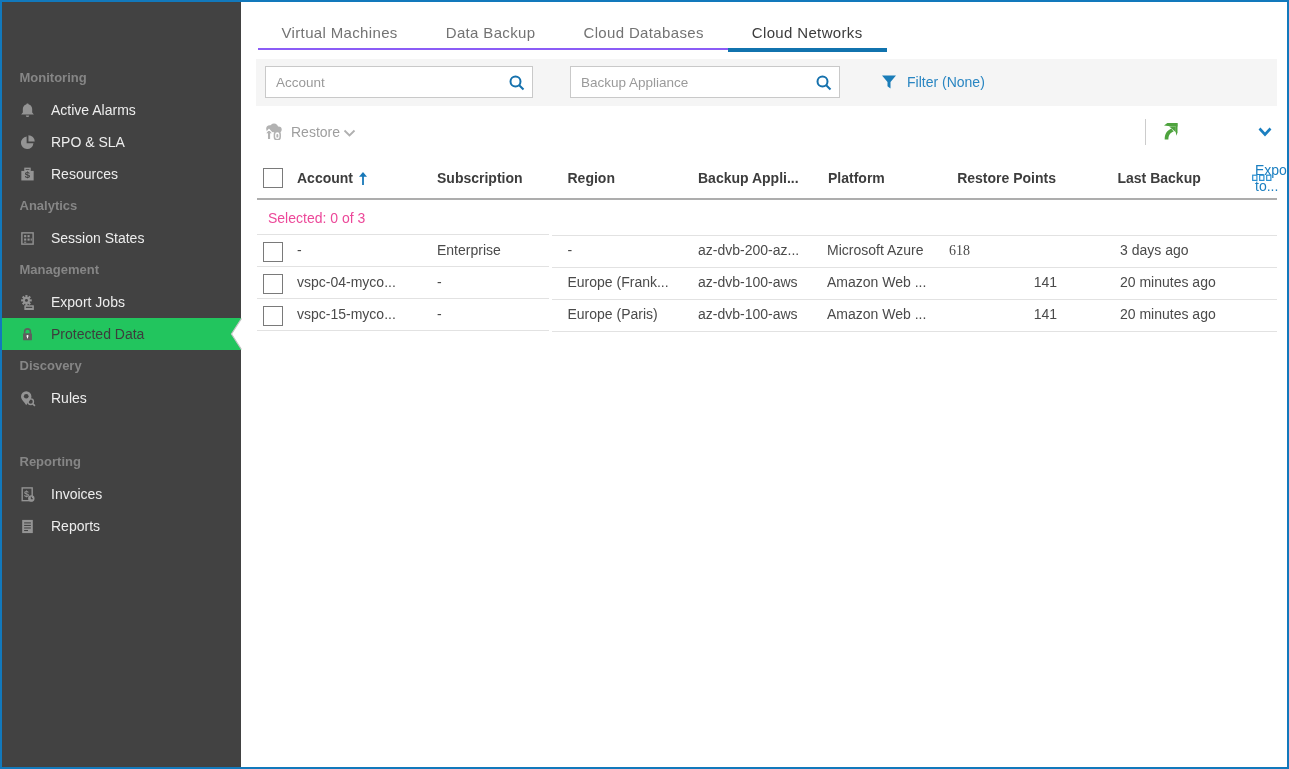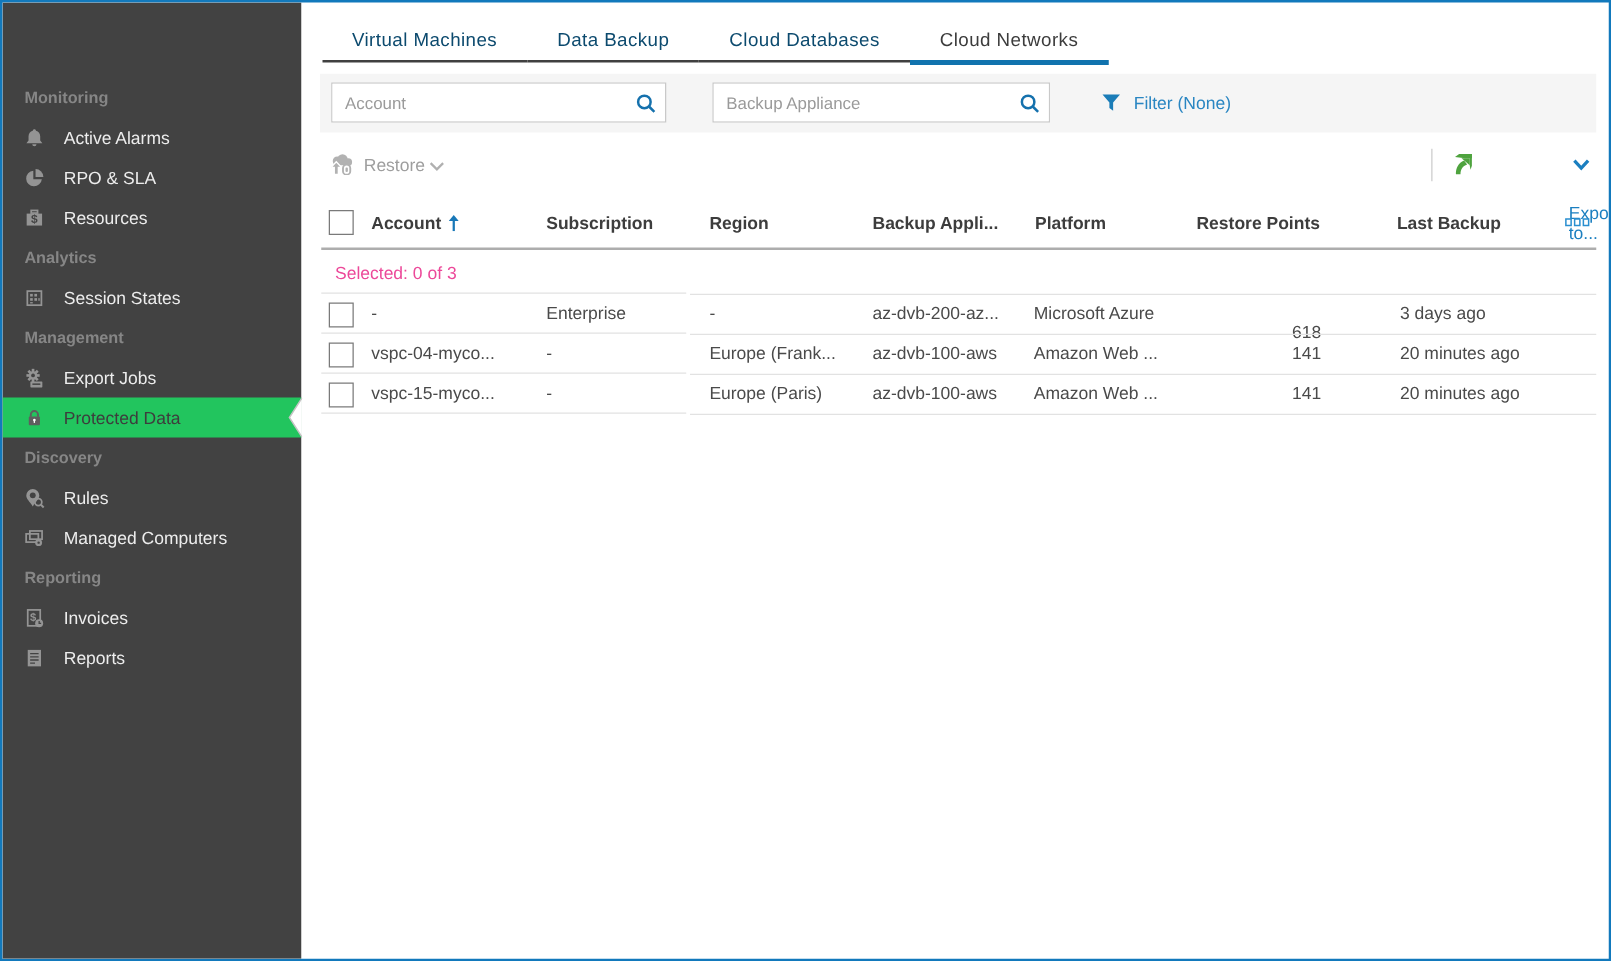--- a/index.html
+++ b/index.html
@@ -17,21 +17,21 @@
 #locbox { position:absolute; left:8px; top:7px; width:222px; height:30px; border:1px solid #8d8d8d; color:#fff; font-size:14px; line-height:28px; padding-left:8.5px; }
 #locbox svg { position:absolute; right:5px; top:5px; }
 .navhdr { position:absolute; left:17.5px; width:200px; height:32px; line-height:32px; font-size:13px; font-weight:bold; color:#868686; }
 .navitem { position:absolute; left:0; width:239px; height:32px; line-height:32px; font-size:14px; color:#ededed; }
 .navitem .txt { position:absolute; left:49px; top:0; }
 .navitem > svg { position:absolute; left:16.5px; top:7.5px; width:17px; height:17px; }
 .navitem svg.notch { width:12px; height:32px; }
 .navitem.sel { background:#22c55e; color:#3d3d3d; }
 
 #tabs { position:absolute; left:255.5px; top:13px; display:flex; }
-.tab { font-size:15px; letter-spacing:0.35px; color:#0c4a6e; padding:9px 24px 5px; border-bottom:2px solid #404040; height:35px; }
+.tab { font-size:15px; letter-spacing:0.35px; color:#737373; padding:9px 24px 5px; border-bottom:2px solid #8b5cf6; height:35px; }
 .tab.active { color:#3c3c3c; border-bottom:4px solid #1173ae; height:37px; margin-bottom:-2px; }
 
 #filterbar { position:absolute; left:254px; top:57px; width:1021px; height:47px; background:#f5f5f5; }
 .searchbox { position:absolute; top:7px; height:32px; background:#fff; border:1px solid #c9c9c9; }
 .searchbox input { border:0; outline:0; width:100%; height:100%; padding-left:10px; font-size:13.5px; font-family:"Liberation Sans", sans-serif; color:#444; }
 .searchbox input::placeholder { color:#9a9a9a; opacity:1; }
 .searchbox svg { position:absolute; right:6px; top:7px; }
 #filterlink { position:absolute; left:622px; top:7px; height:32px; line-height:32px; }
 #filterlink .ftxt { position:absolute; left:29px; top:0; font-size:14px; color:#2a86c2; white-space:nowrap; }
 #filterlink svg { position:absolute; left:2px; top:7px; }
@@ -114,29 +114,20 @@
     </div>
     <div class="navhdr" style="top:348px">Discovery</div>
     <div class="navitem" style="top:380px">
       <svg width="16" height="16" viewBox="0 0 16 16">
         <path d="M6.8 1.2a4.9 4.9 0 0 1 4.9 4.9c0 2.6-2.5 4.4-4.9 8.2-2.4-3.8-4.9-5.6-4.9-8.2a4.9 4.9 0 0 1 4.9-4.9z" fill="#949494"></path>
         <circle cx="6.8" cy="5.9" r="2.2" fill="#424242"></circle>
         <circle cx="11" cy="11" r="2.6" fill="none" stroke="#949494" stroke-width="1.3"></circle>
         <line x1="13" y1="13" x2="15" y2="15" stroke="#949494" stroke-width="1.5"></line>
       </svg>
       <span class="txt">Rules</span>
-    </div>
-    <div class="navitem" style="top:412px">
-      <svg width="16" height="16" viewBox="0 0 16 16">
-        <rect x="4.6" y="2.6" width="9.2" height="6.2" fill="none" stroke="#949494" stroke-width="1.3"></rect>
-        <rect x="1.8" y="4.8" width="9.2" height="6.2" fill="none" stroke="#949494" stroke-width="1.3"></rect>
-        <circle cx="11.2" cy="11.4" r="2.6" fill="#949494"></circle>
-        <circle cx="11.2" cy="11.4" r="0.9" fill="#424242"></circle>
-      </svg>
-      <span class="txt">Managed Computers</span>
     </div>
     <div class="navhdr" style="top:444px">Reporting</div>
     <div class="navitem" style="top:476px">
       <svg width="16" height="16" viewBox="0 0 16 16">
         <rect x="3" y="1.8" width="9.4" height="12" fill="none" stroke="#949494" stroke-width="1.3"></rect>
         <text x="7" y="10" font-size="8.5" font-weight="bold" fill="#949494" text-anchor="middle" font-family="Liberation Sans">$</text>
         <circle cx="11.6" cy="11.8" r="3" fill="#949494"></circle>
         <path d="M11.6 10.2v1.8h1.5" stroke="#424242" stroke-width="1" fill="none"></path>
       </svg>
       <span class="txt">Invoices</span>
@@ -240,21 +231,21 @@
   <div class="celltxt" style="left:266px; top:206.5px; color:#ec4899;">Selected: 0 of 3</div>
   <div class="rowline" style="left:255px; top:232px; width:292px;"></div>
   <div class="rowline" style="left:550px; top:233px; width:725px;"></div>
 
   <div class="cb" style="left:261px; top:240px;"></div>
   <div class="celltxt" style="left:295px; top:238.5px;">-</div>
   <div class="celltxt" style="left:435px; top:238.5px;">Enterprise</div>
   <div class="celltxt" style="left:565.5px; top:238.5px;">-</div>
   <div class="celltxt" style="left:696px; top:238.5px;">az-dvb-200-az...</div>
   <div class="celltxt" style="left:825px; top:238.5px;">Microsoft Azure</div>
-  <div class="celltxt" style="left:860px; top:254px; width:195px; text-align:right;">618</div>
+  <div class="celltxt" style="left:860px; top:239px; width:195px; text-align:center;font-family:Liberation Serif, serif;">618</div>
   <div class="celltxt" style="left:1118px; top:238.5px;">3 days ago</div>
   <div class="rowline" style="left:255px; top:264px; width:292px;"></div>
   <div class="rowline" style="left:550px; top:265px; width:725px;"></div>
 
   <div class="cb" style="left:261px; top:272px;"></div>
   <div class="celltxt" style="left:295px; top:270.5px;">vspc-04-myco...</div>
   <div class="celltxt" style="left:435px; top:270.5px;">-</div>
   <div class="celltxt" style="left:565.5px; top:270.5px;">Europe (Frank...</div>
   <div class="celltxt" style="left:696px; top:270.5px;">az-dvb-100-aws</div>
   <div class="celltxt" style="left:825px; top:270.5px;">Amazon Web ...</div>

